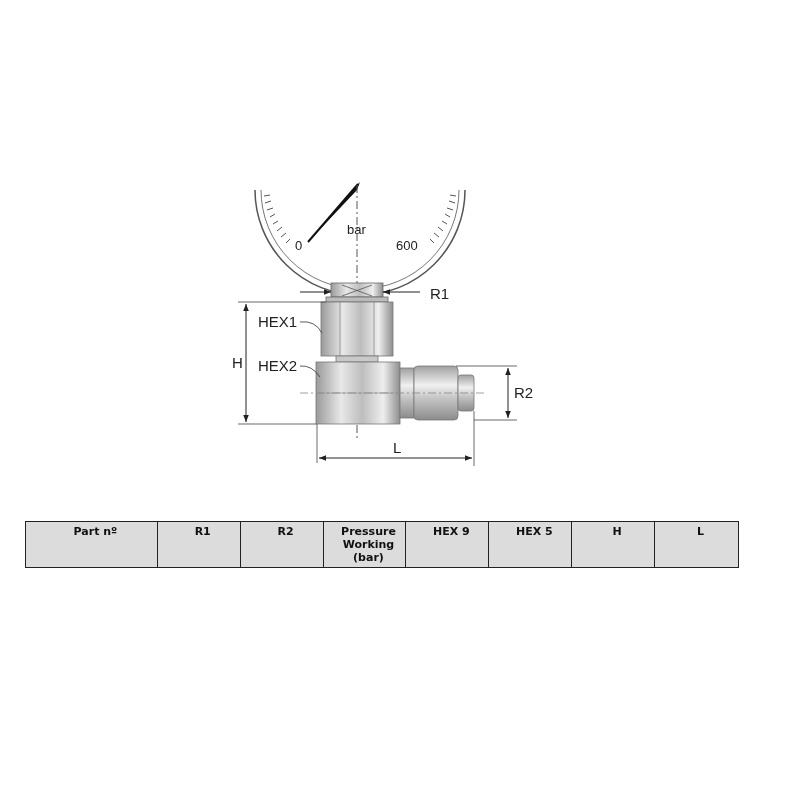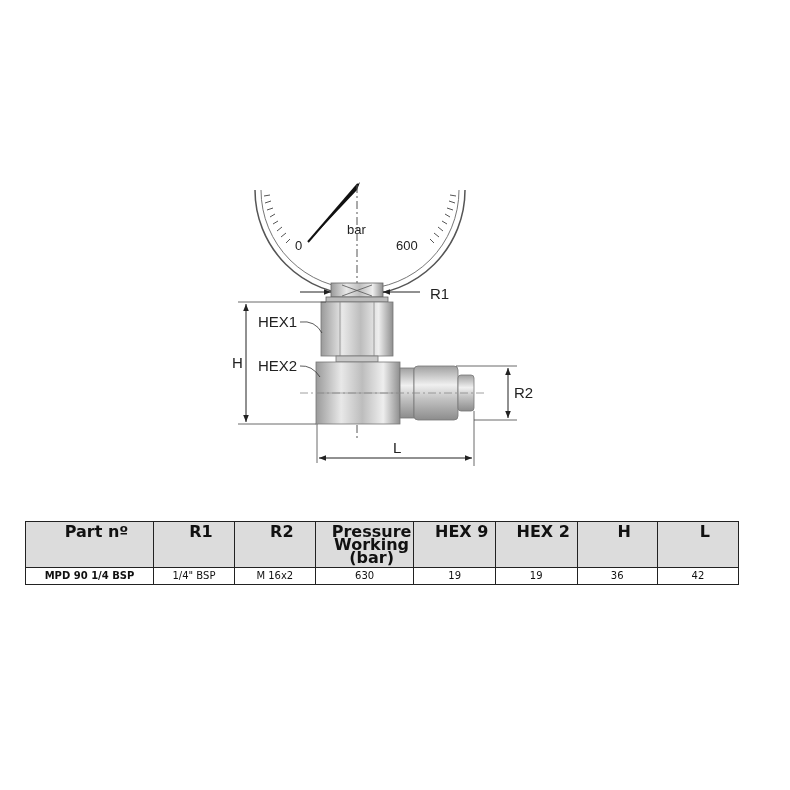--- a/index.html
+++ b/index.html
@@ -6,21 +6,21 @@
   body { width: 790px; height: 790px; position: relative; overflow: hidden; font-family: "DejaVu Sans", sans-serif; }
   .drawing { position: absolute; left: 0; top: 0; width: 790px; height: 500px; }
   .drawing svg { position: absolute; left: 0; top: 0; }
   .lbl { font-family: "Liberation Sans", sans-serif; fill: #222; }
   table.spec {
     position: absolute; left: 25px; top: 521px; width: 714px;
     border-collapse: collapse; font-family: "DejaVu Sans", sans-serif; font-size: 10px; color: #111;
   }
   table.spec th, table.spec td { border: 1px solid #222; text-align: center; }
   table.spec th {
-    background: #dcdcdc; font-weight: bold; vertical-align: top; height: 42px; padding: 3px 2px 0 16px; line-height: 13px; font-size: 16px;
+    background: #dcdcdc; font-weight: bold; vertical-align: top; height: 42px; padding: 3px 2px 0 10px; line-height: 13px; font-size: 11px;
   }
   table.spec td { height: 16px; padding: 0; line-height: 16px; }
   table.spec td.part { font-weight: bold; }
 </style>
 </head>
 <body>
 
 <div class="drawing">
   <svg width="790" height="500" viewBox="0 0 790 500" xmlns="http://www.w3.org/2000/svg">
     <defs>
@@ -151,30 +151,20 @@
     <tr>
       <th><span>Part nº</span></th>
       <th><span>R1</span></th>
       <th><span>R2</span></th>
       <th>
         <span>Pressure</span><br>
         <span>Working</span><br>
         <span>(bar)</span>
       </th>
       <th><span>HEX 9</span></th>
-      <th><span>HEX 2</span></th>
+      <th><span>HEX 5</span></th>
       <th><span>H</span></th>
       <th><span>L</span></th>
     </tr>
   </thead>
   <tbody>
-    <tr>
-      <td class="part">MPD 90 1/4 BSP</td>
-      <td>1/4" BSP</td>
-      <td>M 16x2</td>
-      <td>630</td>
-      <td>19</td>
-      <td>19</td>
-      <td>36</td>
-      <td>42</td>
-    </tr>
   </tbody>
 </table>
 
 </body></html>

